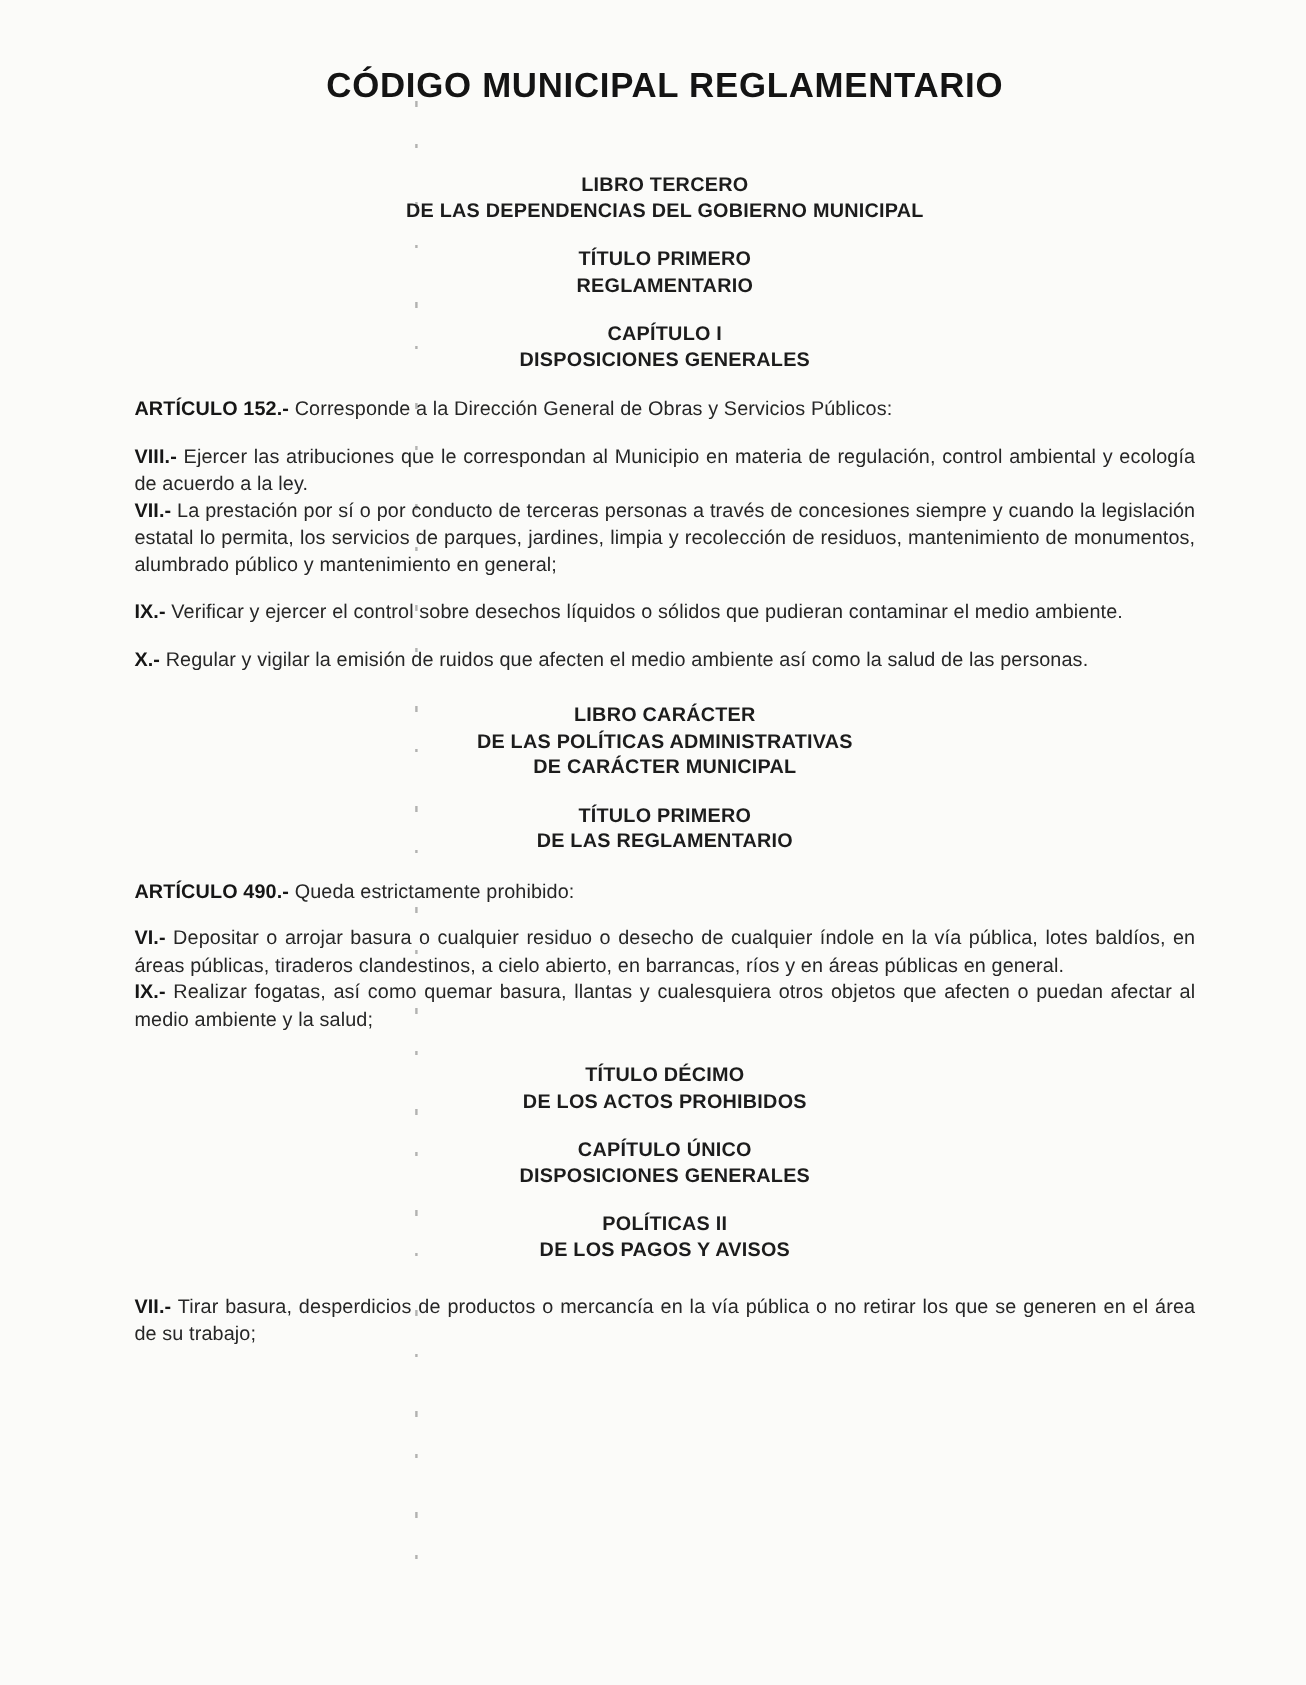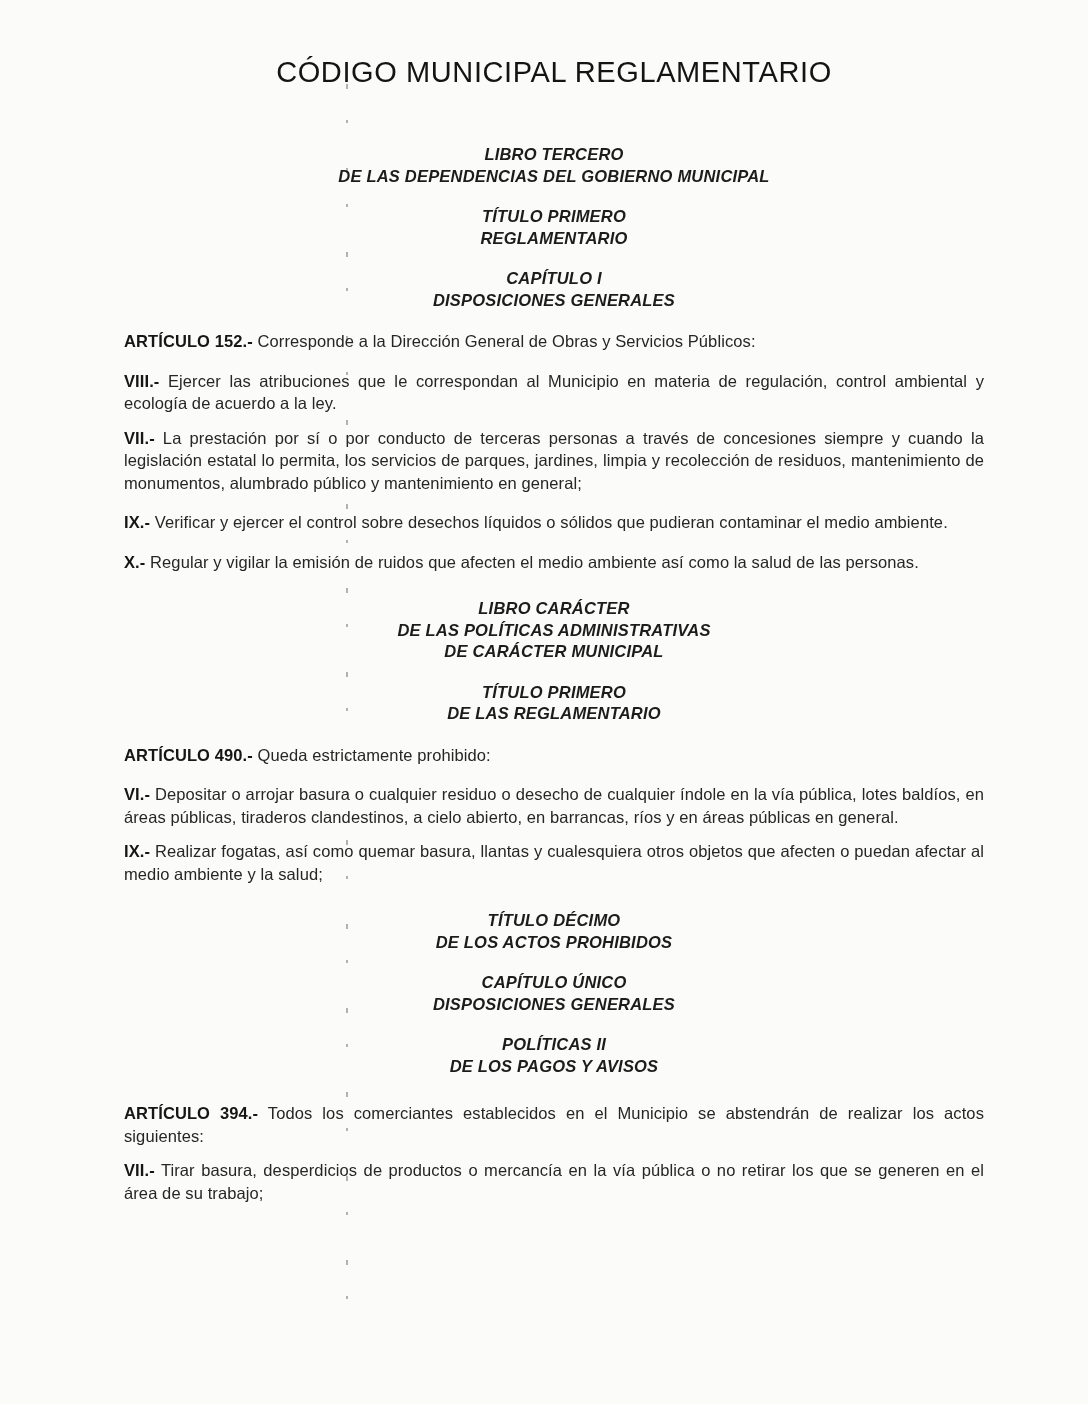--- a/index.html
+++ b/index.html
@@ -15,45 +15,44 @@
   .page {
     position: relative;
     width: 100%;
     height: 100%;
     padding: 52px 92px 40px 112px;
     box-sizing: border-box;
   }
   .doc-title {
     text-align: center;
     font-size: 29px;
-    font-weight: 400;
+    font-weight: 700;
     line-height: 40px;
     letter-spacing: 0.6px;
     color: #141414;
     margin: 0 0 52px 0;
   }
   .doc-body { position: relative; }
   .heading {
     text-align: center;
     font-weight: 700;
     font-size: 16.5px;
     line-height: 21.5px;
     letter-spacing: 0.2px;
     color: #1c1c1c;
     margin: 0 0 19px 0;
-    font-style: italic;
   }
   .para-group { margin: 0 0 17px 0; }
   .para {
     font-size: 16.5px;
     line-height: 22.5px;
     letter-spacing: 0.1px;
     text-align: justify;
     color: #262626;
-    margin: 12px;
+    margin: 0;
   }
   .para .lead { font-weight: 700; color: #161616; }
   .gap-large { margin-top: 25px; }
   .fold-line {
     position: absolute;
     left: 346px;
     top: 84px;
     width: 2px;
     height: 1260px;
     opacity: 0.38;
@@ -125,17 +124,16 @@
       </div>
       <div class="heading">
         <div>CAPÍTULO ÚNICO</div>
         <div>DISPOSICIONES GENERALES</div>
       </div>
       <div class="heading">
         <div>POLÍTICAS II</div>
         <div>DE LOS PAGOS Y AVISOS</div>
       </div>
       <div class="para-group gap-large">
-        <p class="para"><span class="lead">ARTÍCULO 394.-</span> Todos los comerciantes establecidos en el Municipio se abstendrán de realizar los actos siguientes:</p>
         <p class="para"><span class="lead">VII.-</span> Tirar basura, desperdicios de productos o mercancía en la vía pública o no retirar los que se generen en el área de su trabajo;</p>
       </div>
     </div>
 </div>
 
 </body></html>

